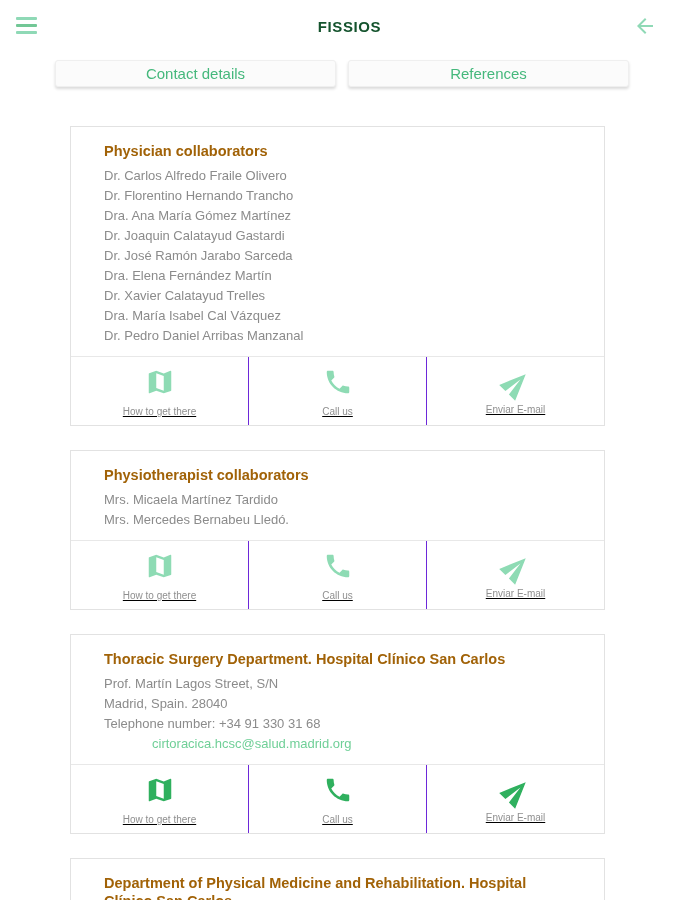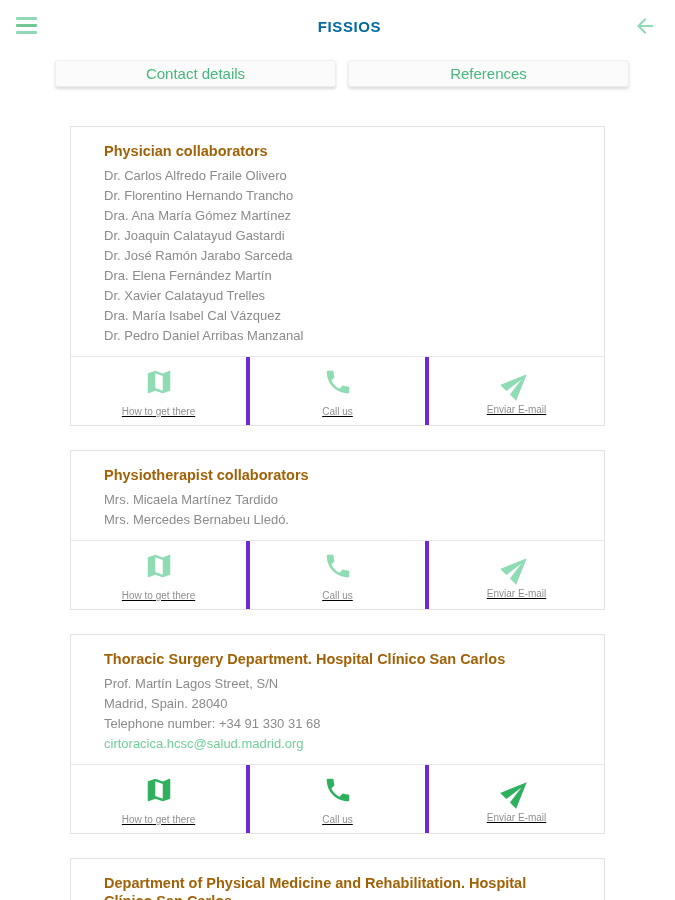--- a/index.html
+++ b/index.html
@@ -6,42 +6,42 @@
   html,body { width:675px; height:900px; overflow:hidden; background:#ffffff;
     font-family:"Liberation Sans", sans-serif; }
 
   
   .header { position:relative; height:52px; display:flex; align-items:center; justify-content:center; background:#fff; }
   .menu-btn { position:absolute; left:16px; top:17px; width:21px; height:17px;
     display:flex; flex-direction:column; justify-content:space-between; cursor:pointer; }
   .menu-btn span { display:block; height:3px; border-radius:1px; background:#72c796; }
   .menu-btn span:nth-child(1){ background:#8fd9b6; }
   .menu-btn span:nth-child(3){ background:#8fd9b6; }
-  .app-title { color:#0369a1; font-size:15px; font-weight:bold; letter-spacing:.6px;padding-left:24px; }
+  .app-title { color:#14532d; font-size:15px; font-weight:bold; letter-spacing:.6px;padding-left:24px; }
   .back-btn { position:absolute; right:18px; top:14px; width:24px; height:24px; color:#8fd9b6; cursor:pointer; }
   .back-btn svg { width:24px; height:24px; }
 
   
   .tabs { display:flex; gap:12px; padding:8px 46px 4px 55px;text-align:right; }
   .tab { flex:1; height:27px; display:flex; align-items:center; justify-content:center;
     background:#fbfbfb; border:1px solid #efefef; border-radius:3px;
     box-shadow:0 2px 3px rgba(0,0,0,.15); color:#45b87c; font-size:15px; cursor:pointer; }
 
   
   .cards { padding:35px 70px 0 70px; display:flex; flex-direction:column; gap:24px; }
   .card { border:1px solid #e2e2e2; background:#fff; }
   .card-body { padding:15px 28px 10px 33px; }
   .card-title { color:#a16207; font-size:14.5px; font-weight:bold; line-height:18px; margin-bottom:6px; }
   .card-line { color:#8b8b8b; font-size:13px; line-height:20px; }
-  .card-link { color:#6fcf97; font-size:13px; line-height:20px; text-decoration:none; display:inline-block; cursor:pointer; }
+  .card-link { color:#6fcf97; font-size:13px; line-height:20px; text-decoration:none; display:inline-block; cursor:pointer;margin-left:48px; }
 
   .card-actions { display:flex; border-top:1px solid #e8e8e8; }
   .action { flex:1; display:flex; flex-direction:column; align-items:center; justify-content:center;
     padding:10px 0 8px 0; cursor:pointer; background:#fff;text-decoration:underline; }
-  .action + .action { border-left:4px solid #6d28d9; }
+  .action + .action { border-left:1px solid #6d28d9; }
   .action svg { width:30px; height:30px; }
   .icon-send svg { transform:rotate(-45deg); }
   .action-label { margin-top:5px; font-size:10px; color:#8f8f8f; }
 
   .theme-light .action svg { color:#8edbb4; }
   .theme-dark  .action svg { color:#2fb05e; }
 </style>
 </head>
 <body>
 

